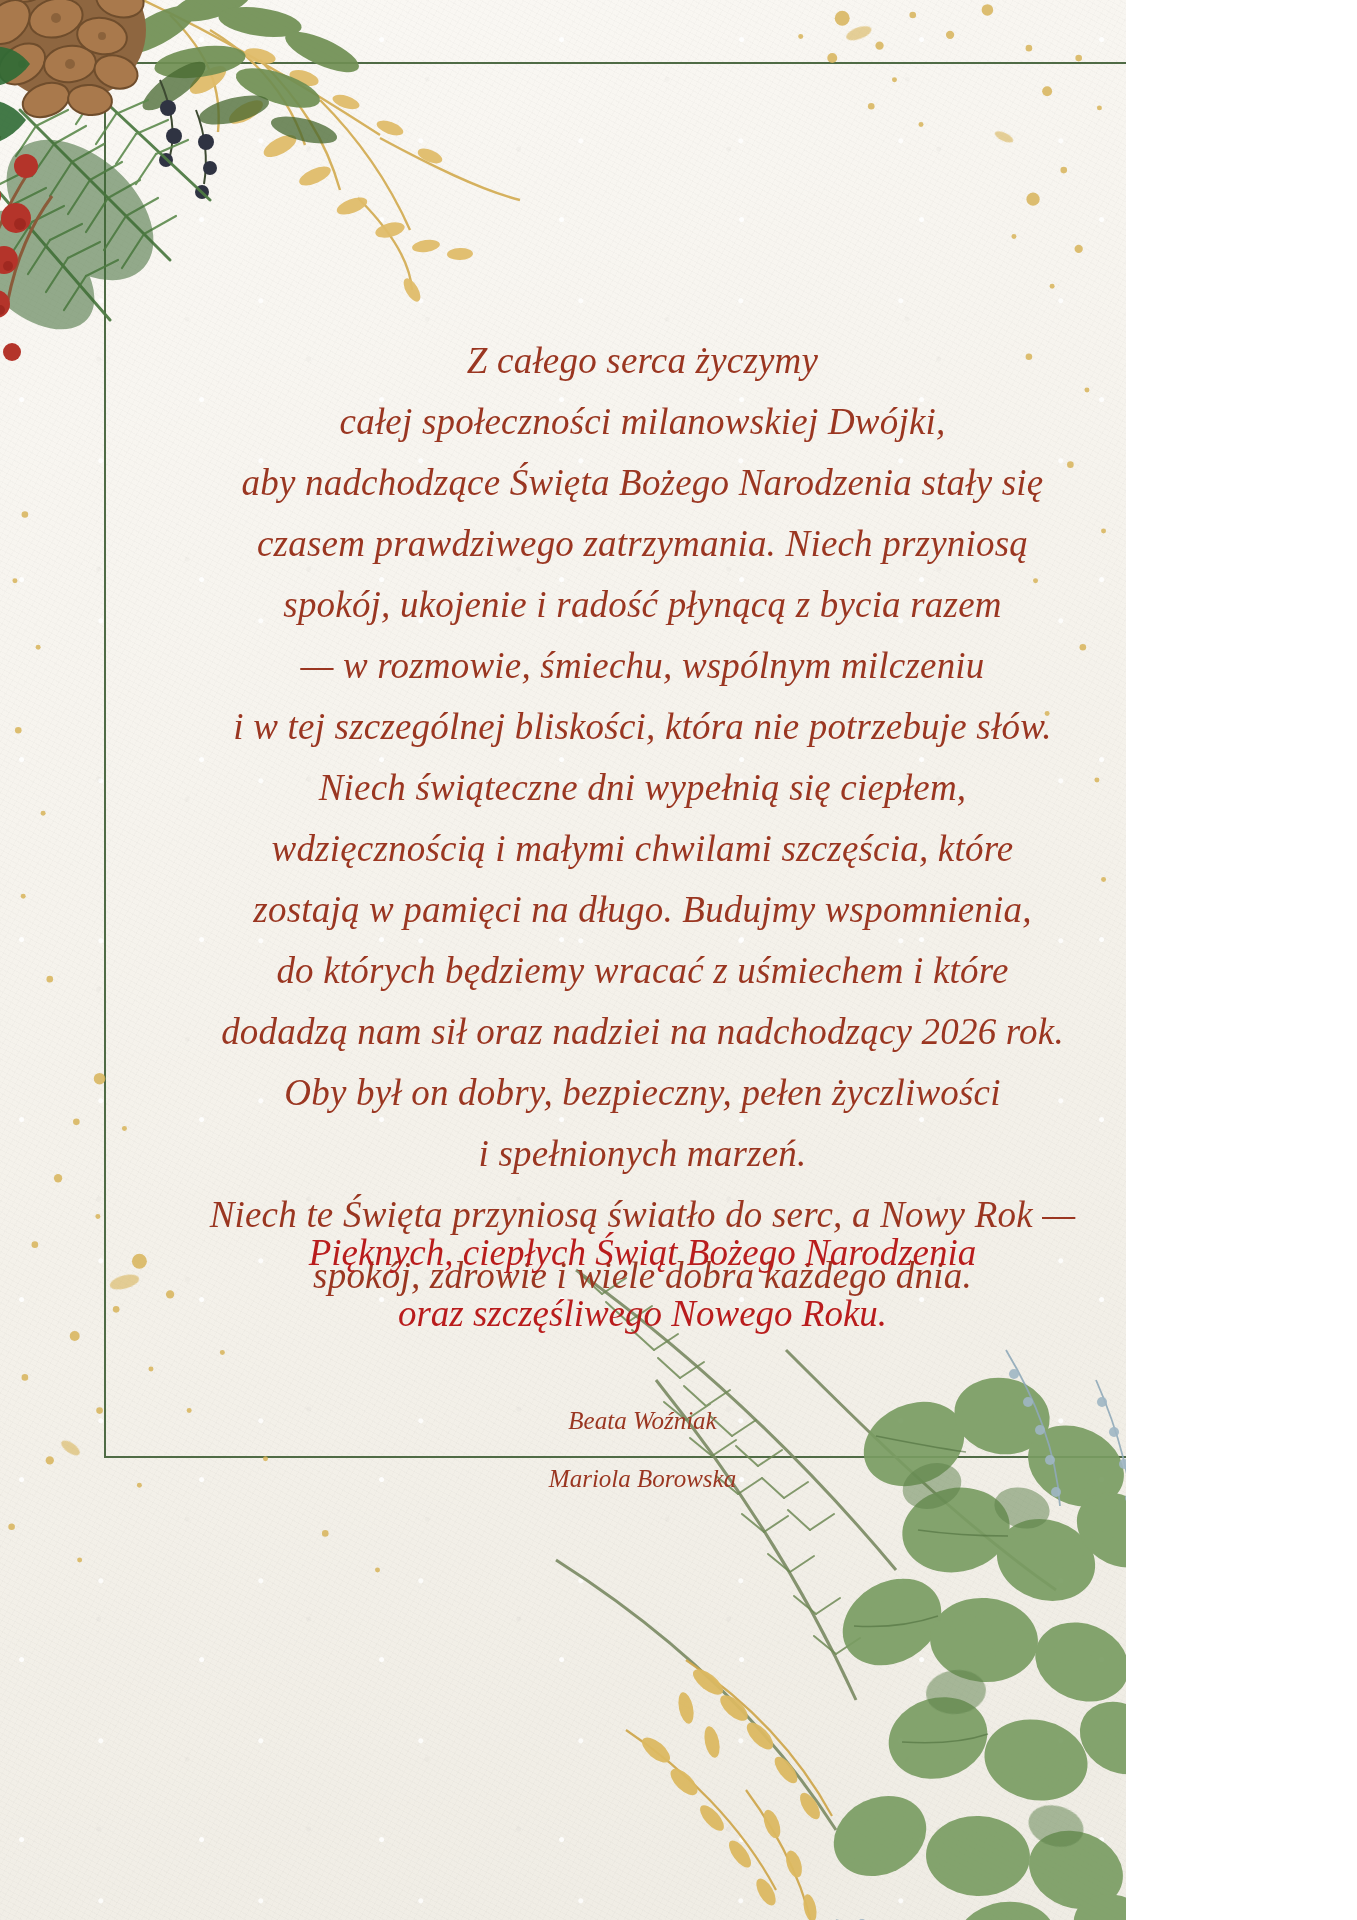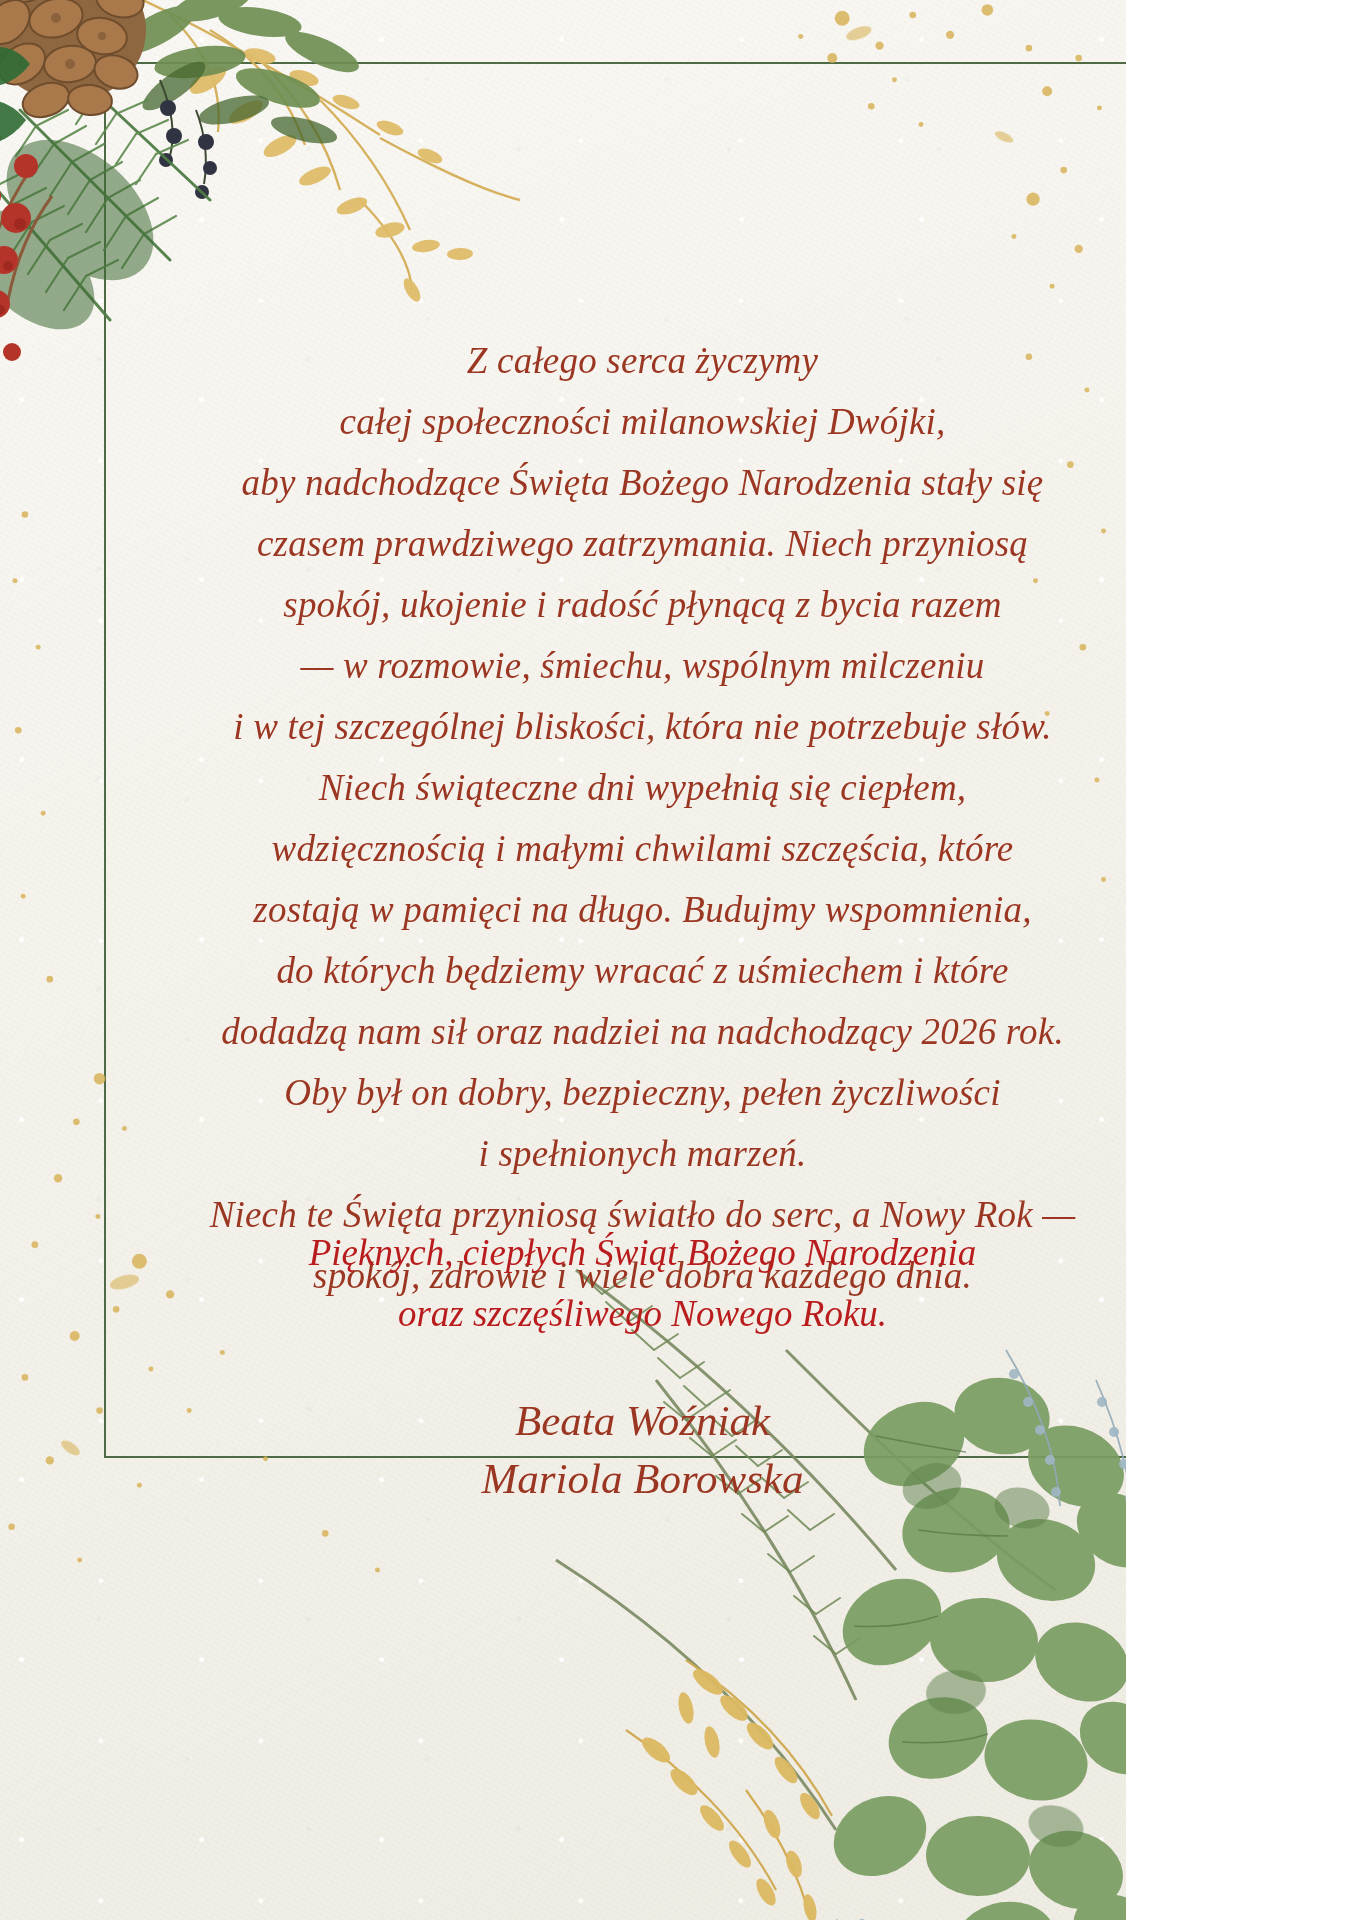--- a/index.html
+++ b/index.html
@@ -71,21 +71,21 @@
     white-space: pre-line;
     z-index: 6;
   }
   .signature {
     position: absolute;
     left: 120px;
     top: 1392px;
     width: 1045px;
     text-align: center;
     color: #9a3621;
-    font-size: 43px;
+    font-size: 25px;
     line-height: 58px;
     font-style: italic;
     white-space: pre-line;
     z-index: 6;
   }
 
   
   .deco {
     position: absolute;
     pointer-events: none;

